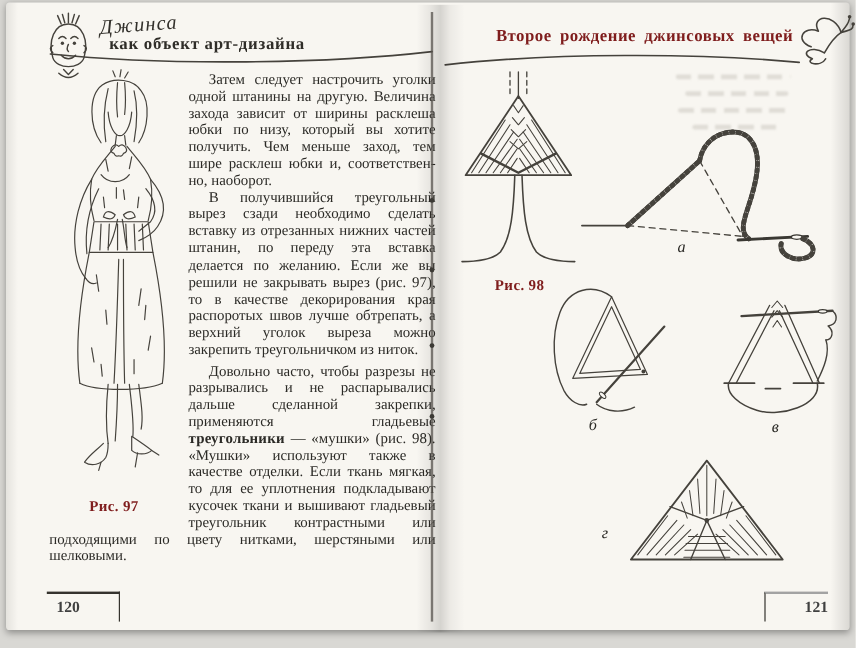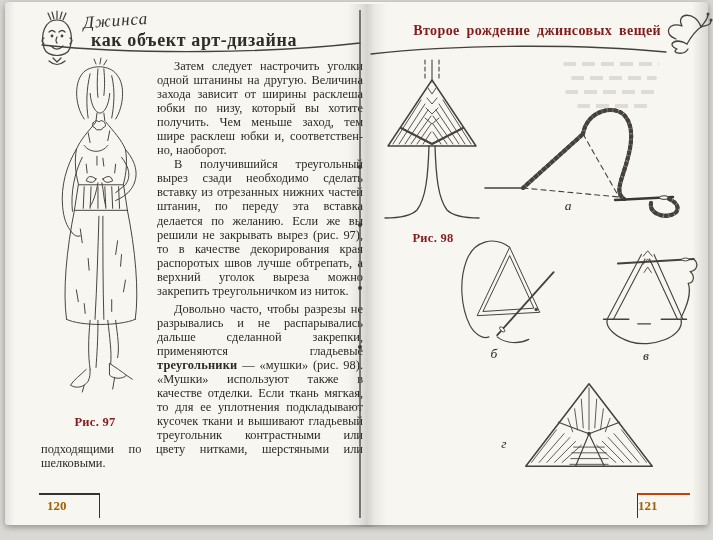--- a/index.html
+++ b/index.html
@@ -37,21 +37,21 @@
     background:#3c3a35;left:352.5px;
   }
   
   .mascot{position:absolute;left:26px;top:8px;width:52px;height:58px;}
   .script-title{
     position:absolute;left:78px;top:9px;
     font-style:italic;font-size:17px;letter-spacing:1px;color:#33312c;
     transform:rotate(-4deg);
   }
   .left-subtitle{
-    position:absolute;left:86px;top:28px;font-size:18px;font-weight:600;
+    position:absolute;left:86px;top:28px;font-size:14px;font-weight:600;
     letter-spacing:.6px;color:#2f2d28;
   }
   .swoosh{position:absolute;}
   .right-title{
     position:absolute;left:380px;top:21px;width:276px;text-align:right;
     font-size:14px;font-weight:600;letter-spacing:.4px;word-spacing:3px;color:#7f1d1d;
   }
   .butterfly{position:absolute;left:652px;top:6px;width:54px;height:46px;}
   
   .leftpage-body{
@@ -67,25 +67,25 @@
   .fig-caption{
     font-weight:bold;font-size:12.5px;text-align:center;letter-spacing:.3px;
     color:#7f1d1d;
   }
   .fig97-cap{position:absolute;left:0;top:356px;width:108px;}
   .para{margin:0;text-indent:17px;}
   .para.p3{margin-top:4px;}
   .para b{letter-spacing:.2px;}
   
   .pageno{
-    position:absolute;font-weight:bold;font-size:13px;color:#a16207;
+    position:absolute;font-weight:bold;font-size:13px;color:#404040;
     width:52px;height:20px;padding-top:3px;
   }
   .pageno-left{left:34px;top:491px;border-top:2px solid #35332e;border-right:1.6px solid #35332e;padding-left:8px;}
-  .pageno-right{left:632px;top:491px;border-top:2px solid #c2410c;border-left:1.6px solid #35332e;text-align:left;}
+  .pageno-right{left:632px;top:491px;border-top:2px solid #a3a3a3;border-left:1.6px solid #35332e;text-align:right;}
   
   .figpos{position:absolute;}
   .fig-label{
     position:absolute;font-style:italic;font-size:13.5px;color:#2b2a26;
     width:30px;text-align:center;
   }
   .fig98-cap{position:absolute;left:377px;top:229px;width:102px;}
   .fig99-cap{position:absolute;left:522px;top:467px;width:118px;}
   
   .bleed{

